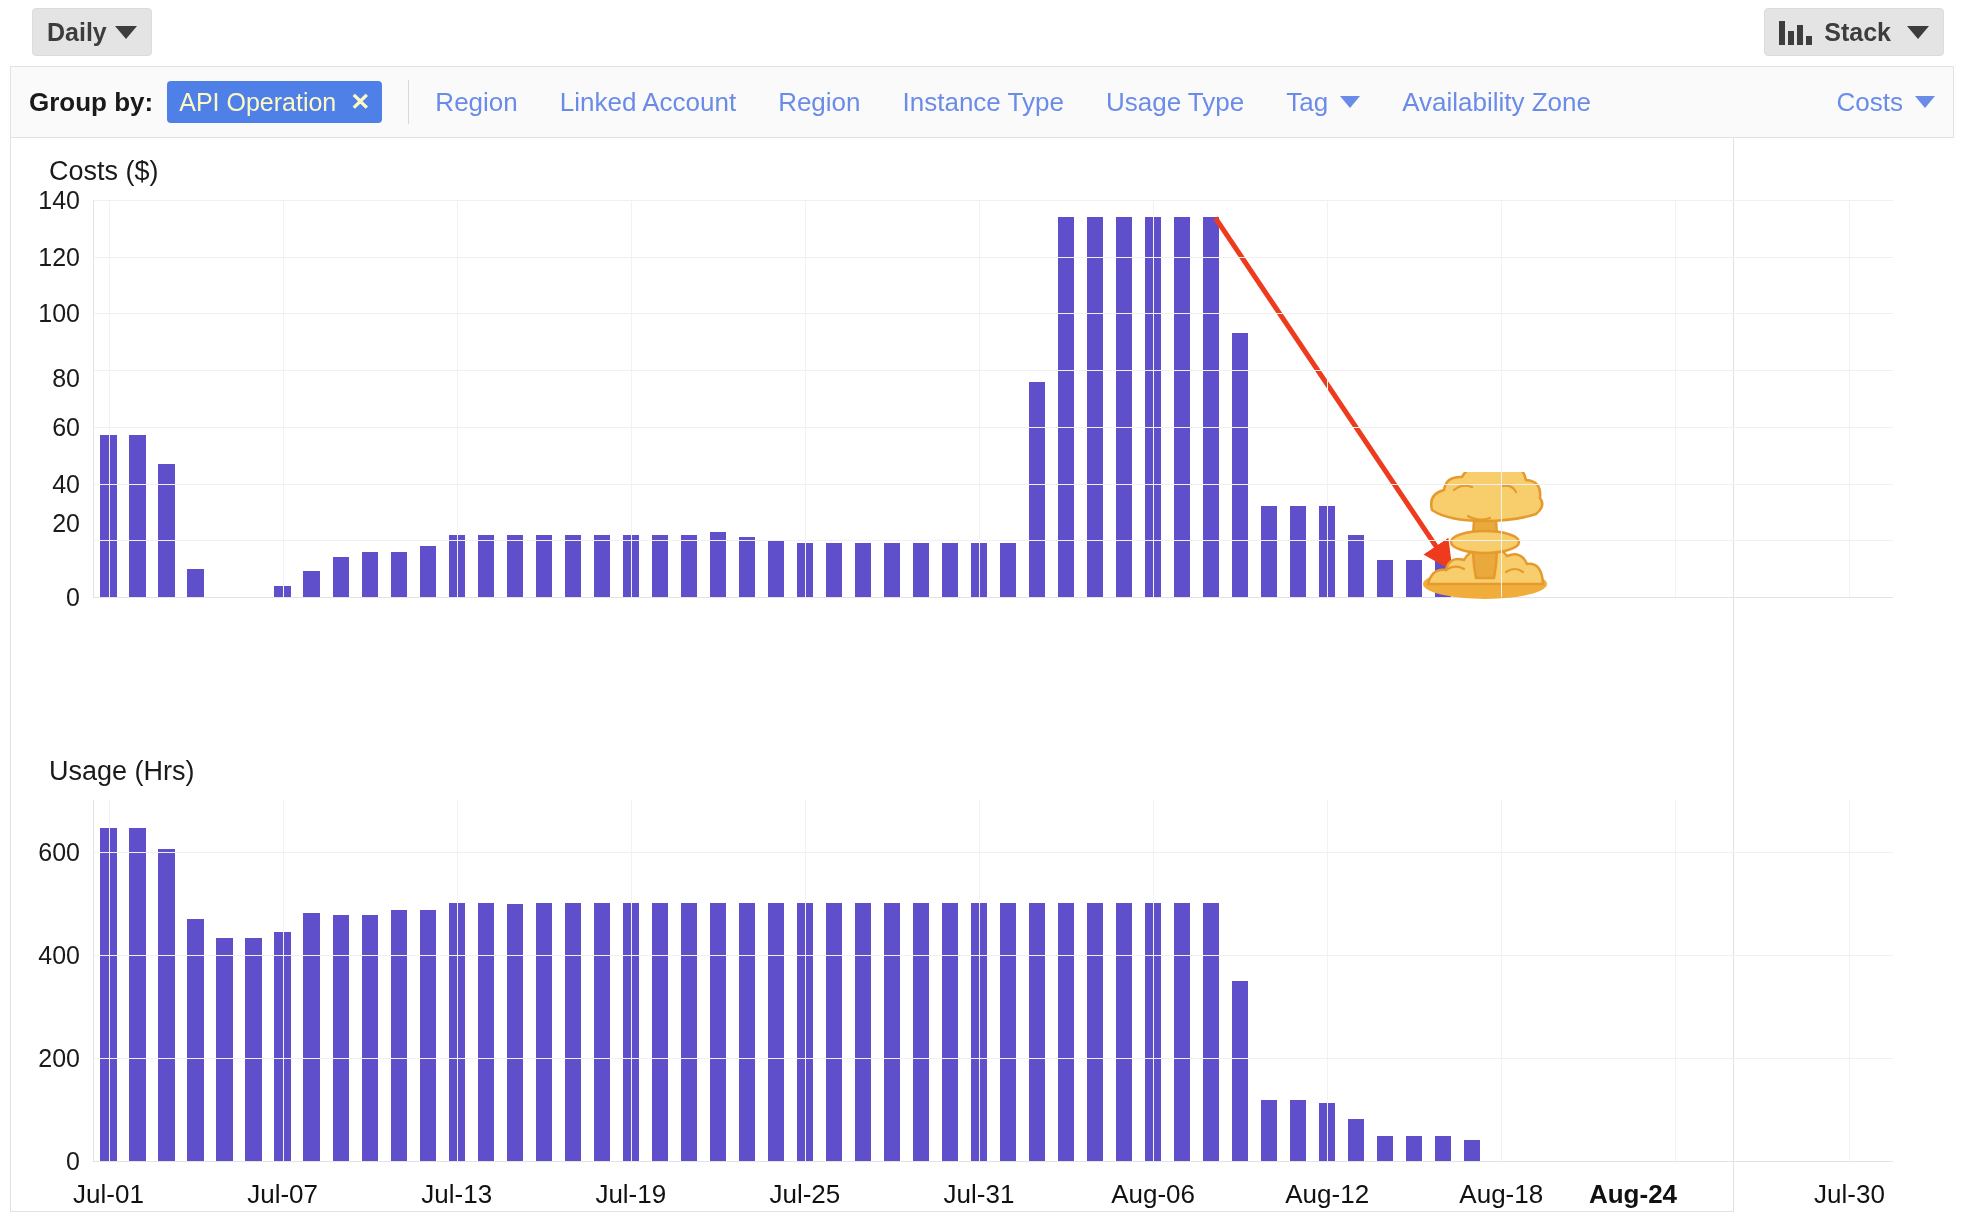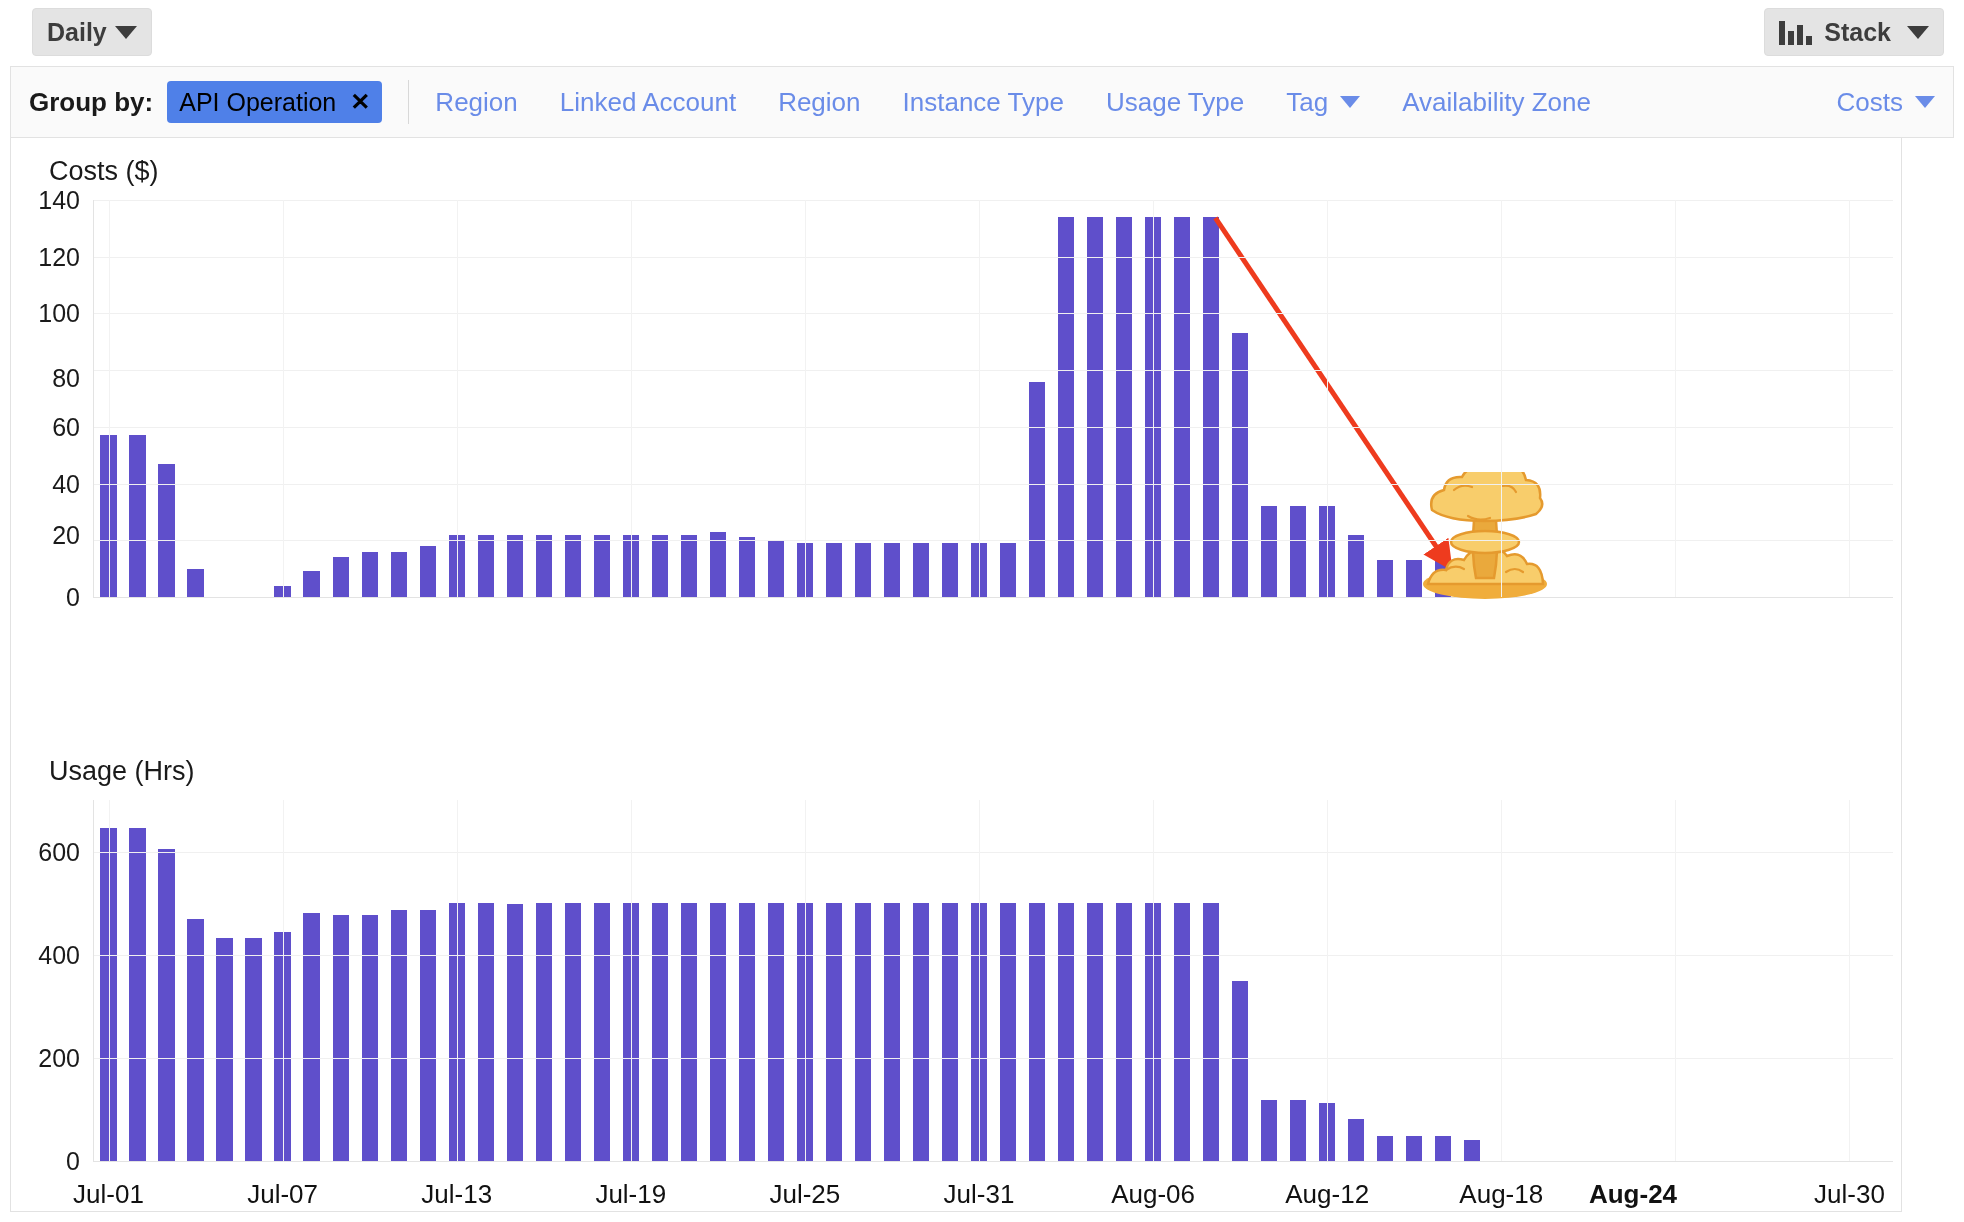--- a/index.html
+++ b/index.html
@@ -67,21 +67,21 @@
     border: 1px solid #e2e2e2;
     display: flex; align-items: center;
     padding: 0 18px;
   }
   .groupby-label {
     font-size: 26px; font-weight: bold; color: #1a1a1a;
     margin-right: 14px; white-space: nowrap;
   }
   .chip {
     background: #4f80e8;
-    color: #000000;
+    color: #fef9c3;
     border-radius: 4px;
     height: 42px;
     display: flex; align-items: center;
     padding: 0 12px;
     font-size: 25px;
     cursor: pointer;
     white-space: nowrap;
   }
   .chip .x { margin-left: 14px; font-weight: bold; font-size: 24px; }
   .divider {
@@ -101,21 +101,21 @@
     border-left: 10px solid transparent;
     border-right: 10px solid transparent;
     border-top: 12px solid #6a8ce8;
     margin-left: 12px;
   }
   .more-link { margin-right: 0; }
 
   
   .panel {
     position: absolute; left: 10px; top: 138px;
-    width: 1892px; height: 1074px;
+    width: 1724px; height: 1074px;
     border: 1px solid #e2e2e2; border-top: none;
     background: #ffffff;
     text-align: center;
   }
 
   .axis-title {
     position: absolute;
     font-size: 27px; color: #1a1a1a;
   }
   #costs-title { left: 38px; top: 18px; }
@@ -293,21 +293,21 @@
           <path d="M22 38 q-4-16 12-20 q2-14 18-13 q6-12 21-8 q12-10 24 0 q16-5 19 11 q16 1 14 18 q6 8 -4 16 q-20 7 -52 7 q-36 0 -52-11 z" fill="#f8cd6b" stroke="#e59a2e" stroke-width="2.5"></path>
           <path d="M44 18 q8-7 18-3" fill="none" stroke="#e59a2e" stroke-width="2.2" stroke-linecap="round"></path>
           <path d="M92 14 q10-2 14 6" fill="none" stroke="#e59a2e" stroke-width="2.2" stroke-linecap="round"></path>
           <path d="M58 44 q10 6 22 2" fill="none" stroke="#e59a2e" stroke-width="2.2" stroke-linecap="round"></path>
           <path d="M36 98 q9-6 18-1" fill="none" stroke="#e59a2e" stroke-width="2.2" stroke-linecap="round"></path>
           <path d="M96 100 q9-6 17 0" fill="none" stroke="#e59a2e" stroke-width="2.2" stroke-linecap="round"></path>
         </g>
       </svg>
     <div class="ytick" style="top: 397px;">0</div>
         <div class="gridline" style="top: 340.286px;"></div>
-        <div class="ytick" style="top: 335px;">20</div>
+        <div class="ytick" style="top: 323px;">20</div>
         <div class="gridline" style="top: 283.571px;"></div>
         <div class="ytick" style="top: 283.571px;">40</div>
         <div class="gridline" style="top: 226.857px;"></div>
         <div class="ytick" style="top: 226.857px;">60</div>
         <div class="gridline" style="top: 170.143px;"></div>
         <div class="ytick" style="top: 178px;">80</div>
         <div class="gridline" style="top: 113.429px;"></div>
         <div class="ytick" style="top: 113.429px;">100</div>
         <div class="gridline" style="top: 56.7143px;"></div>
         <div class="ytick" style="top: 56.7143px;">120</div>

